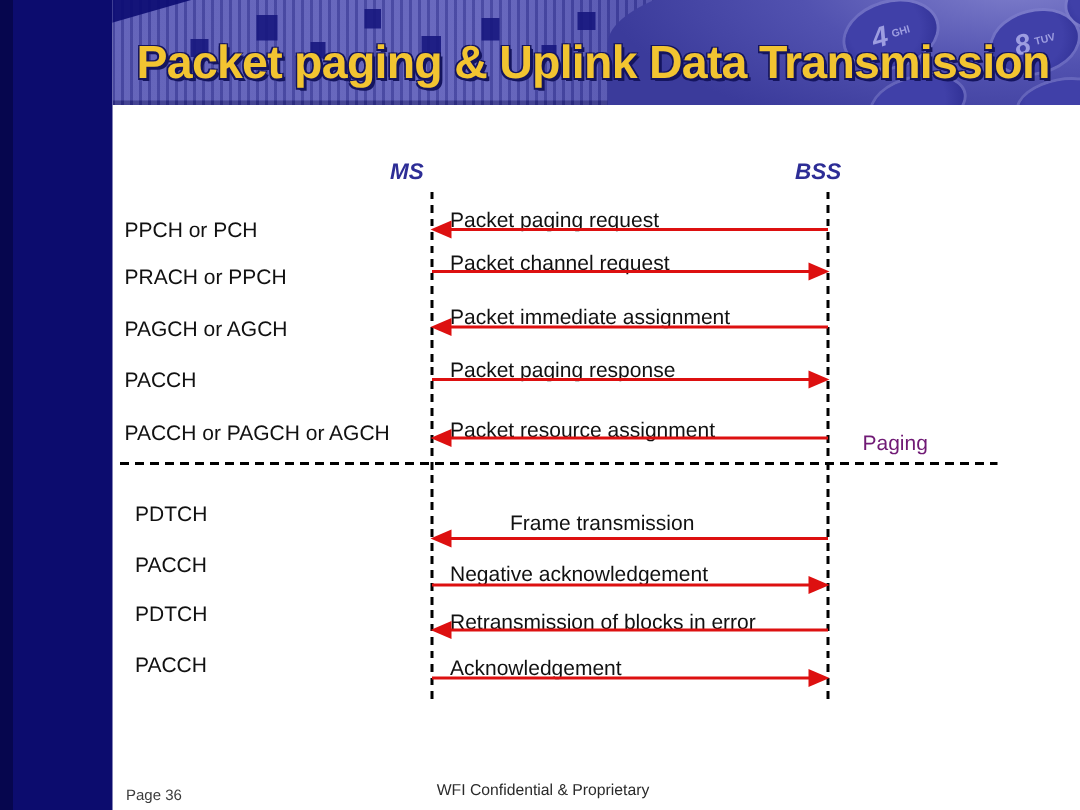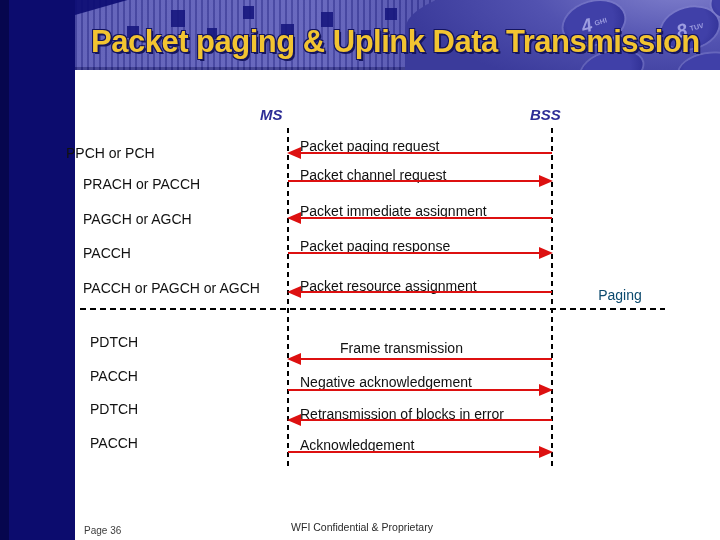--- a/index.html
+++ b/index.html
@@ -71,21 +71,21 @@
   .lifeline{
     position:absolute;top:128px;width:2px;height:342px;
     background:repeating-linear-gradient(180deg,#000 0 5px,transparent 5px 9px);
   }
   .ll-ms{left:287px;}
   .ll-bss{left:551px;}
   .phase-divider{
     position:absolute;left:80px;top:308px;width:585px;height:2px;
     background:repeating-linear-gradient(90deg,#000 0 6px,transparent 6px 10px);
   }
-  .phase-label{position:absolute;font-size:14px;color:#0c4a6e;text-align:center;}
+  .phase-label{position:absolute;font-size:14px;color:#701a75;text-align:left;}
   .ph-paging{left:575px;top:287px;width:90px;}
   .ph-trans{left:563px;top:314px;width:108px;}
   .chan-label{position:absolute;font-size:14px;color:#111;white-space:nowrap;}
   .msg-label{position:absolute;left:300px;font-size:14px;color:#111;white-space:nowrap;}
   .arrow{position:absolute;left:288px;width:264px;height:12px;}
   .arrow .line{position:absolute;top:5px;height:2px;background:#dd1010;}
   .to-ms .line{left:9px;right:0;}
   .to-bss .line{left:0;right:9px;}
   .arrow .head{position:absolute;top:0;width:0;height:0;}
   .to-ms .head{left:-1px;border-top:6px solid transparent;border-bottom:6px solid transparent;border-right:14px solid #dd1010;}
@@ -142,27 +142,27 @@
     <div class="slide-title">Packet paging &amp; Uplink Data Transmission</div>
   </div>
 
   <div class="endpoint ep-ms">MS</div>
   <div class="endpoint ep-bss">BSS</div>
   <div class="lifeline ll-ms"></div>
   <div class="lifeline ll-bss"></div>
   <div class="phase-divider"></div>
   <div class="phase-label ph-paging">Paging</div>
   <div>
-      <div class="chan-label" style="top: 145px; left: 66px;">PPCH or PCH</div>
+      <div class="chan-label" style="top: 145px; left: 83px;">PPCH or PCH</div>
       <div class="msg-label" style="top: 138px;">Packet paging request</div>
       <div class="arrow to-ms" style="top: 147px;">
         <div class="line"></div>
         <div class="head"></div>
       </div>
-      <div class="chan-label" style="top: 176px; left: 83px;">PRACH or PACCH</div>
+      <div class="chan-label" style="top: 176px; left: 83px;">PRACH or PPCH</div>
       <div class="msg-label" style="top: 167px;">Packet channel request</div>
       <div class="arrow to-bss" style="top: 175px;">
         <div class="line"></div>
         <div class="head"></div>
       </div>
       <div class="chan-label" style="top: 211px; left: 83px;">PAGCH or AGCH</div>
       <div class="msg-label" style="top: 203px;">Packet immediate assignment</div>
       <div class="arrow to-ms" style="top: 212px;">
         <div class="line"></div>
         <div class="head"></div>

